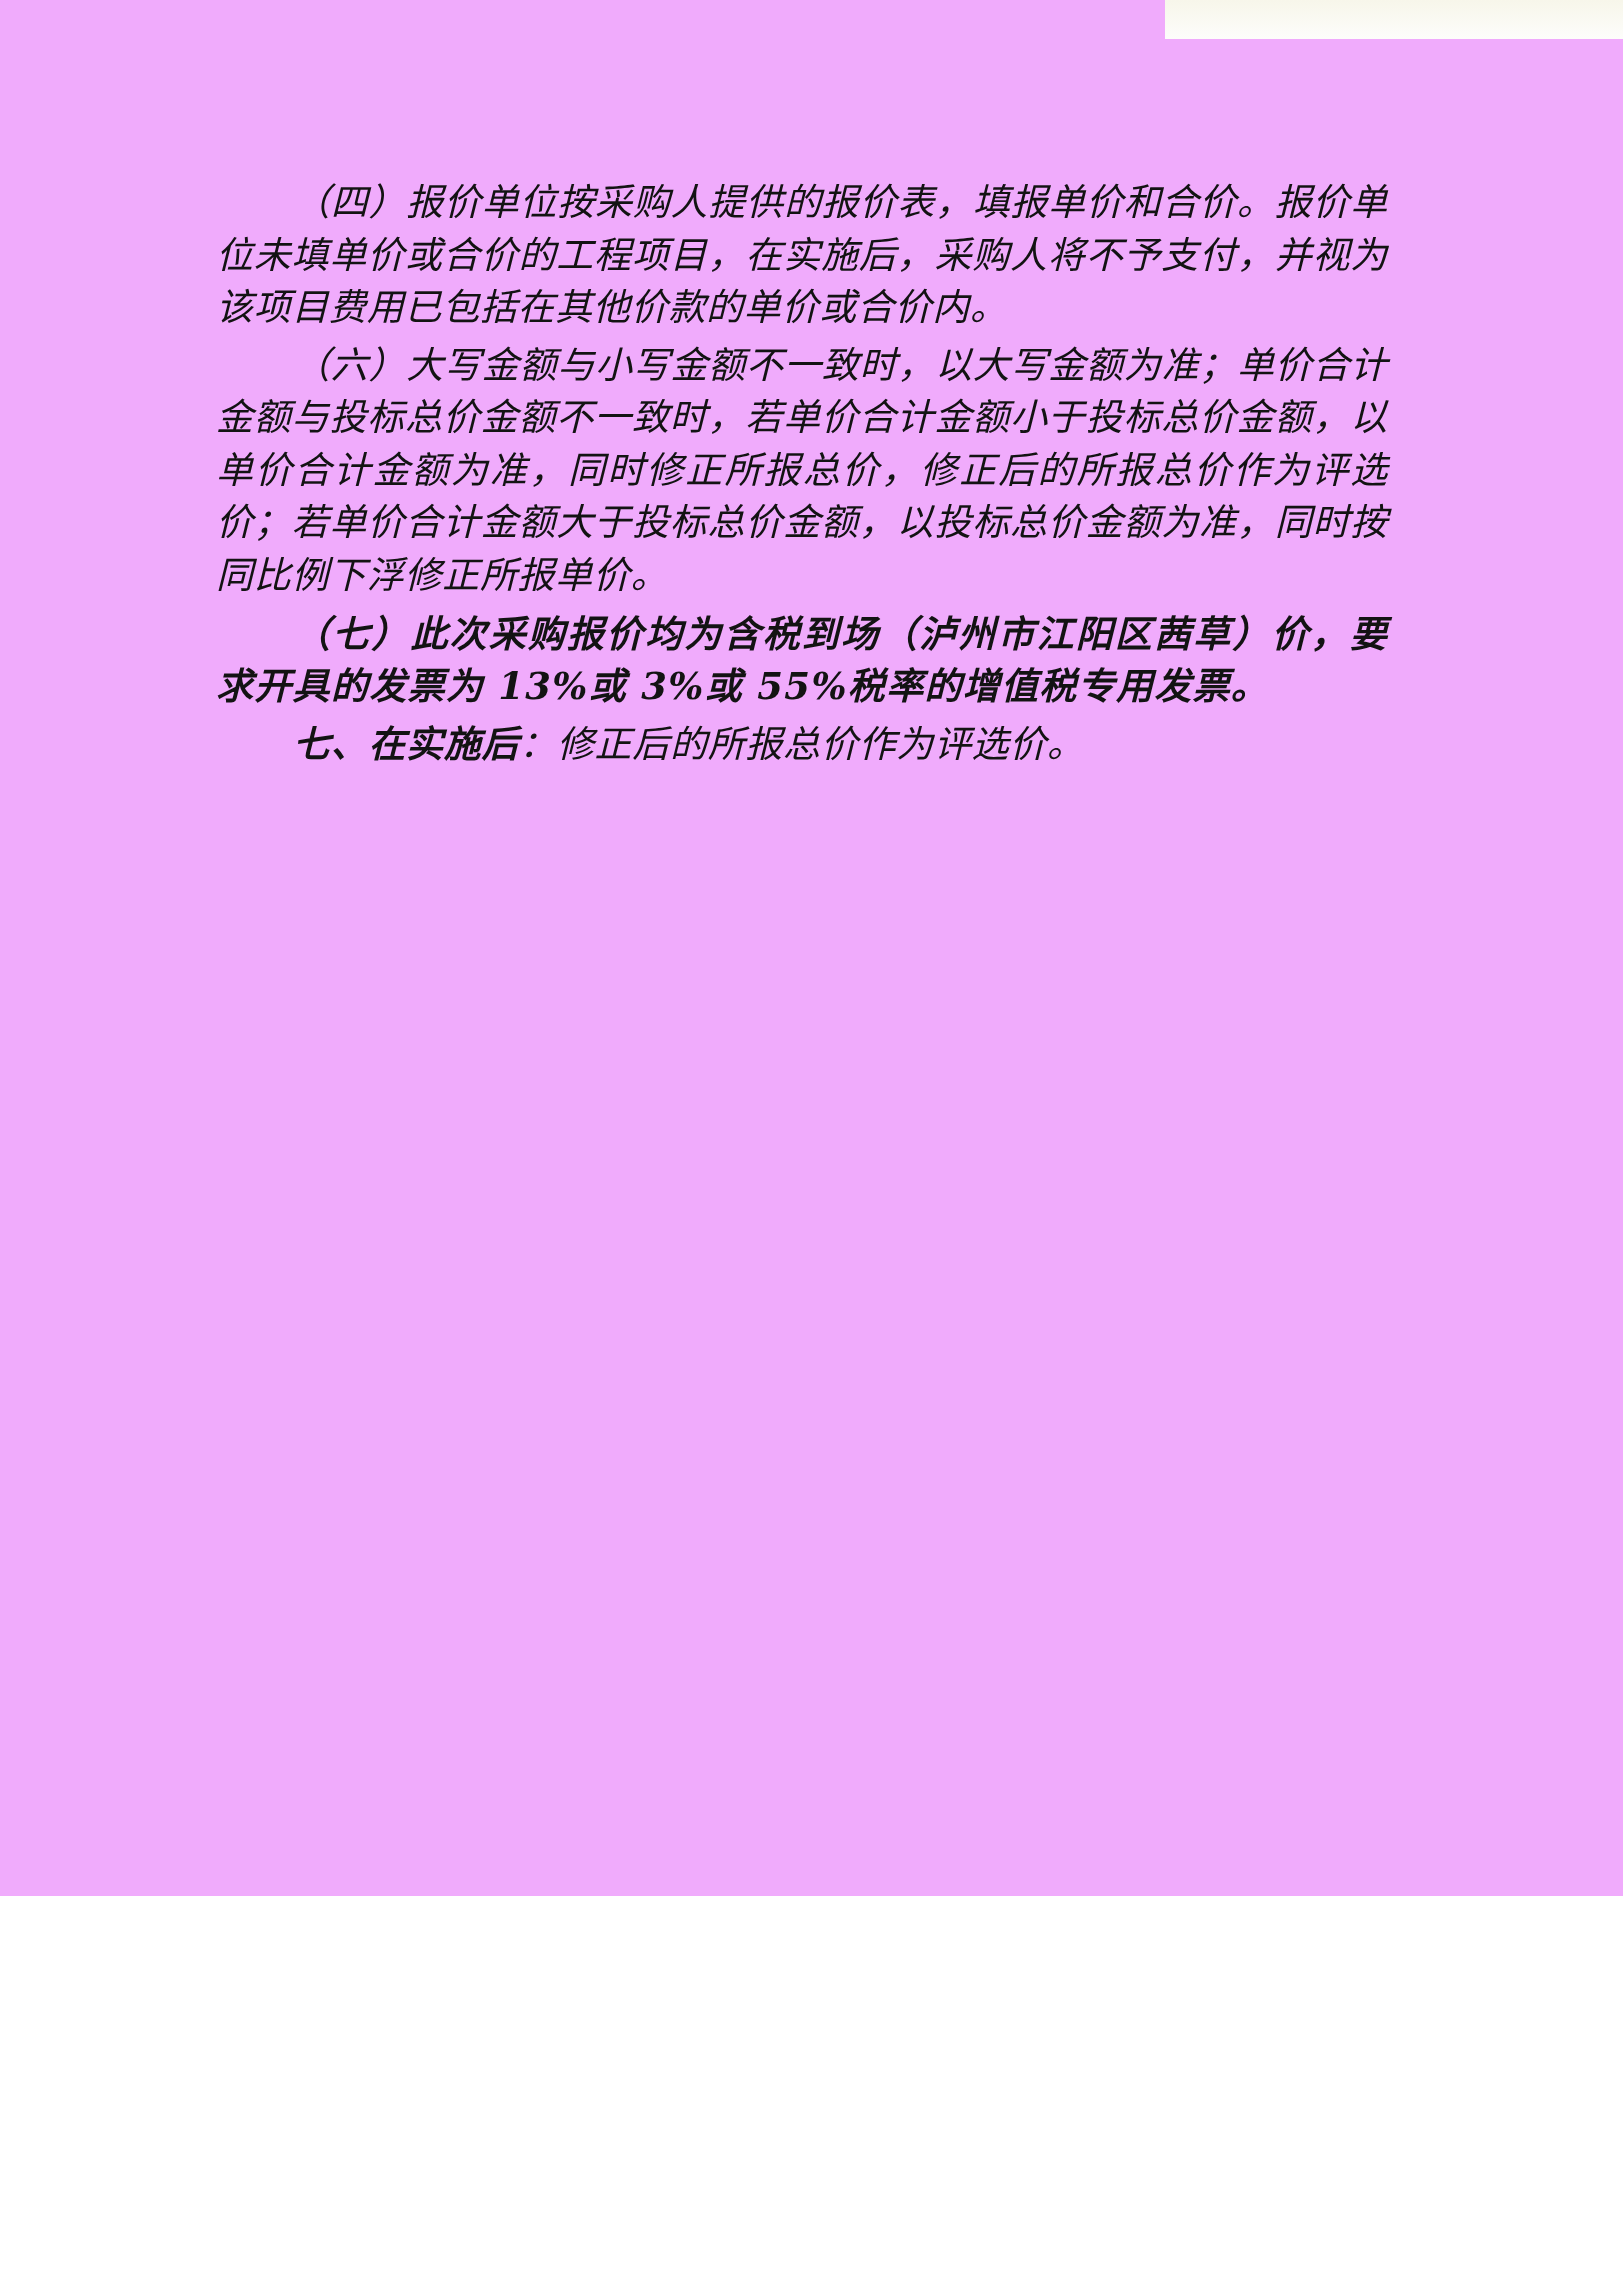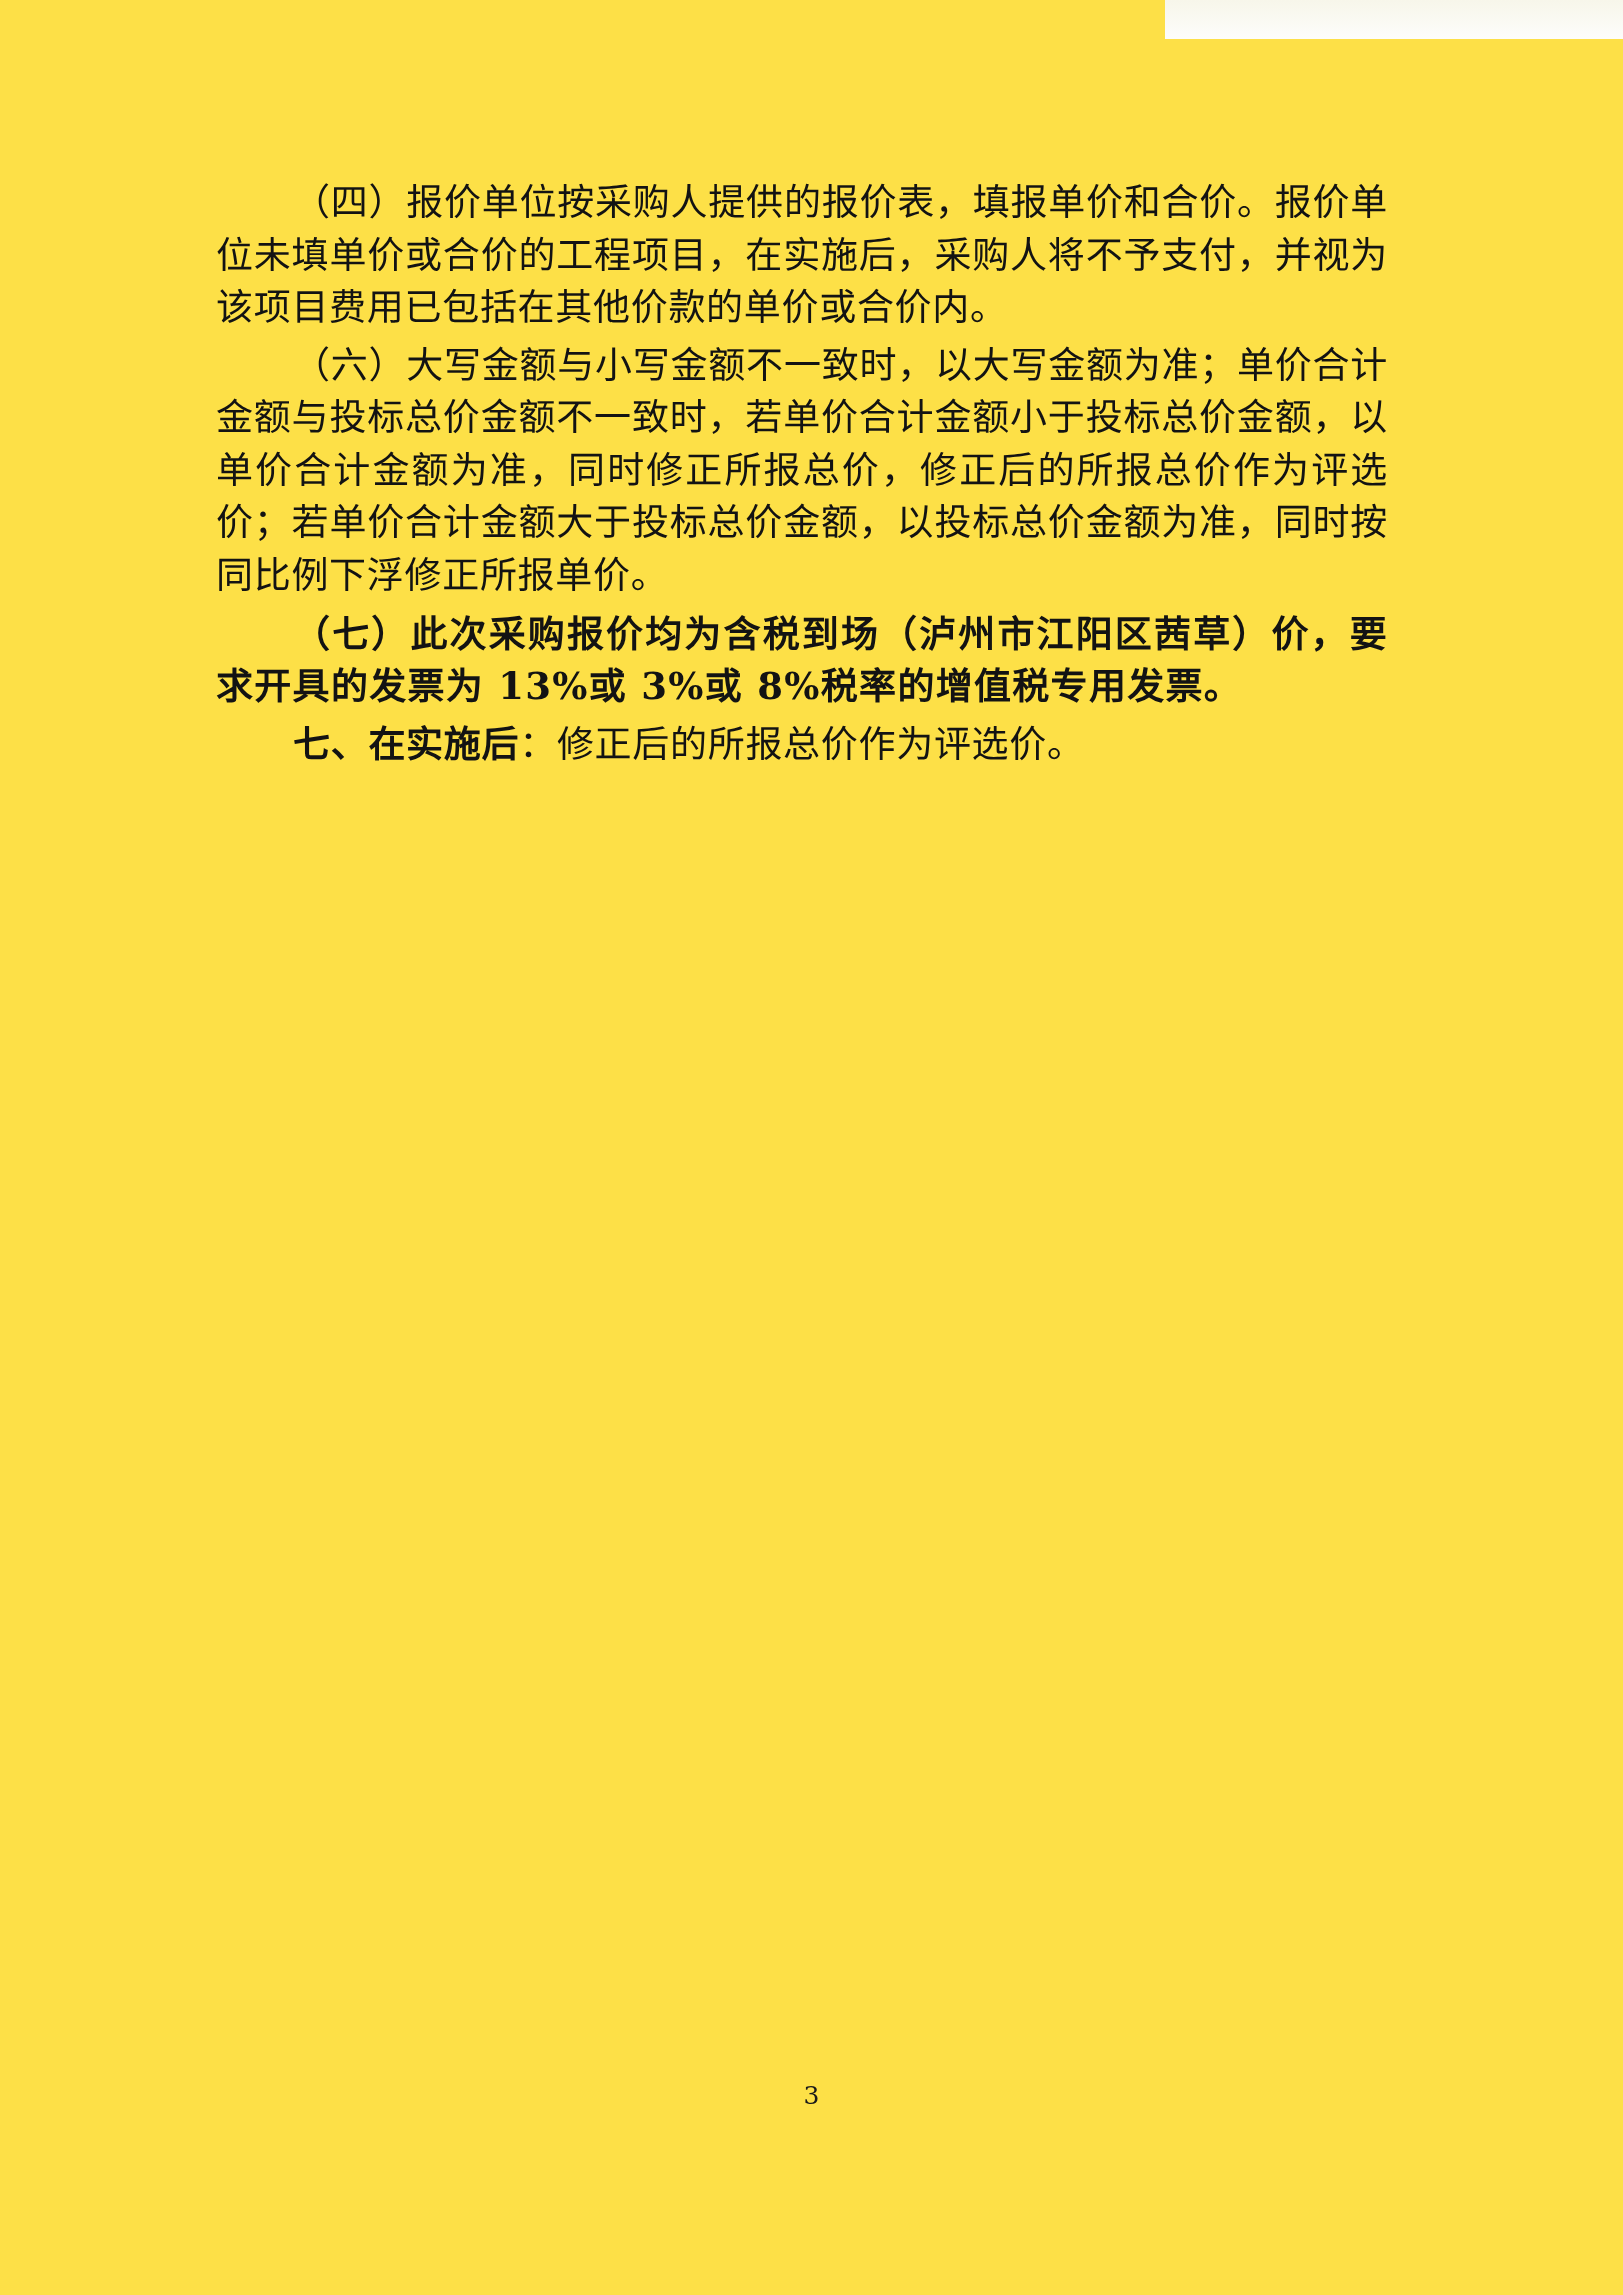--- a/index.html
+++ b/index.html
@@ -3,24 +3,25 @@
 <meta charset="utf-8">
 <style>
   html, body {
     margin: 0;
     padding: 0;
     background: #ffffff;
   }
   .page {
     position: relative;
     width: 1623px;
-    height: 2295px;
-    background: #fde047;
+    height: 1896px;
+    background: #f0abfc;
     box-sizing: border-box;
     overflow: hidden;
+    font-style: italic;
   }
   
   .scan-tint {
     position: absolute;
     top: 0;
     right: 0;
     width: 458px;
     height: 39px;
     background: linear-gradient(to bottom, #f7f6ea 0%, #fdfdfb 100%);
     pointer-events: none;
@@ -68,21 +69,21 @@
 <div class="page">
   <div class="scan-tint"></div>
 
   <div class="content">
 
     <p class="para indent">（四）报价单位按采购人提供的报价表，填报单价和合价。报价单位未填单价或合价的工程项目，在实施后，采购人将不予支付，并视为该项目费用已包括在其他价款的单价或合价内。</p>
 
 
     <p class="para indent">（六）大写金额与小写金额不一致时，以大写金额为准；单价合计金额与投标总价金额不一致时，若单价合计金额小于投标总价金额，以单价合计金额为准，同时修正所报总价，修正后的所报总价作为评选价；若单价合计金额大于投标总价金额，以投标总价金额为准，同时按同比例下浮修正所报单价。</p>
 
-    <p class="para indent heading">（七）此次采购报价均为含税到场（泸州市江阳区茜草）价，要求开具的发票为 13%或 3%或 8%税率的增值税专用发票。</p>
+    <p class="para indent heading">（七）此次采购报价均为含税到场（泸州市江阳区茜草）价，要求开具的发票为 13%或 3%或 55%税率的增值税专用发票。</p>
 
     <p class="para indent">
       <span class="bold">七、在实施后</span><span>：修正后的所报总价作为评选价。</span>
     </p>
 
 
 
   </div>
 
   <div class="page-number">3</div>

